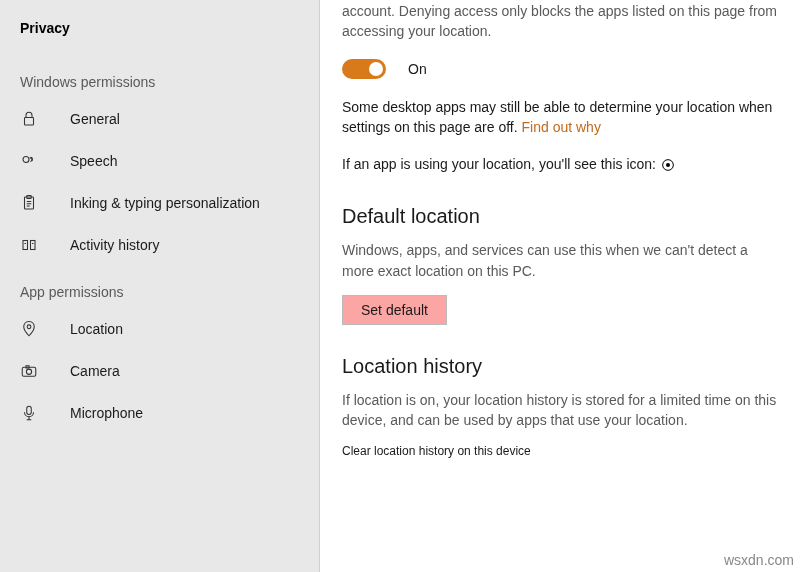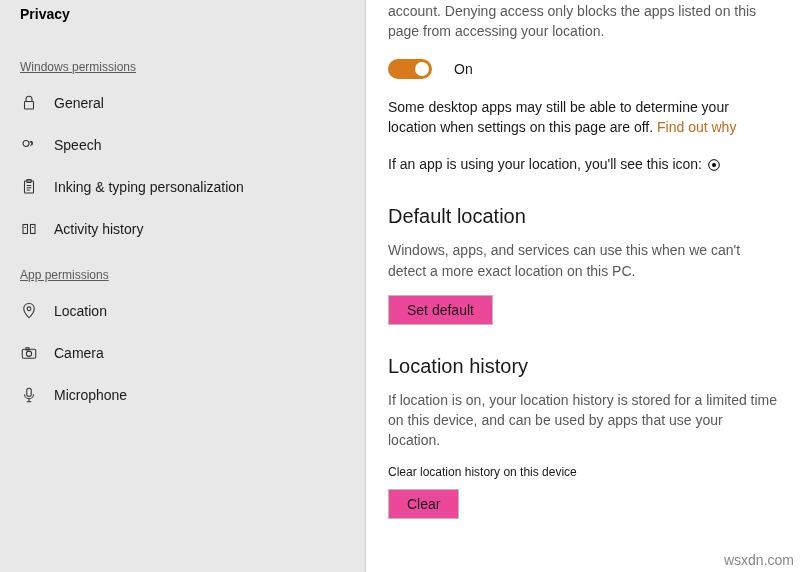--- a/index.html
+++ b/index.html
@@ -7,43 +7,43 @@
       font-family: "Segoe UI", -apple-system, sans-serif;
       font-size: 14px;
       color: #1a1a1a;
       background: #fff;
       width: 800px;
       height: 572px;
       display: flex;
       overflow: hidden;
     }
     .sidebar {
-      width: 366px;
+      width: 320px;
       background: #e8e8e8;
       border-right: 1px solid #d0d0d0;
+      padding-top: 14px;
       overflow-y: auto;
     }
     .sidebar-title {
       font-size: 14px;
       font-weight: 600;
       padding: 6px 20px 20px 20px;
       color: #000;
     }
     .section-header {
-      font-size: 12px;
+      font-size: 14px;
       color: #5a5a5a;
       padding: 18px 20px 8px 20px;
-      text-decoration: underline;
     }
     .sidebar-item {
       display: flex;
       align-items: center;
       padding: 12px 20px;
       cursor: pointer;
-      gap: 16px;
+      gap: 32px;
     }
     .sidebar-item .icon {
       width: 18px;
       height: 18px;
       display: flex;
       align-items: center;
       justify-content: center;
       color: #333;
       flex-shrink: 0;
     }
@@ -106,21 +106,21 @@
       margin-bottom: 12px;
       color: #1a1a1a;
     }
     .section-desc {
       font-size: 14px;
       color: #5a5a5a;
       line-height: 1.45;
       margin-bottom: 14px;
     }
     .btn {
-      background: #ec4899;
+      background: #fca5a5;
       border: 1px solid #bbb;
       padding: 6px 18px;
       font-size: 14px;
       font-family: inherit;
       cursor: pointer;
       color: #1a1a1a;
     }
     .clear-label {
       font-size: 12px;
       margin-bottom: 10px;
@@ -249,16 +249,15 @@
     </span>
   </p>
 
   <h2 class="section">Default location</h2>
   <p class="section-desc">Windows, apps, and services can use this when we can't detect a more exact location on this PC.</p>
   <button class="btn">Set default</button>
 
   <h2 class="section">Location history</h2>
   <p class="section-desc">If location is on, your location history is stored for a limited time on this device, and can be used by apps that use your location.</p>
   <p class="clear-label">Clear location history on this device</p>
-  <button class="btn">Clear</button>
 
   <div class="watermark">wsxdn.com</div>
 </div>
 
 </body></html>

